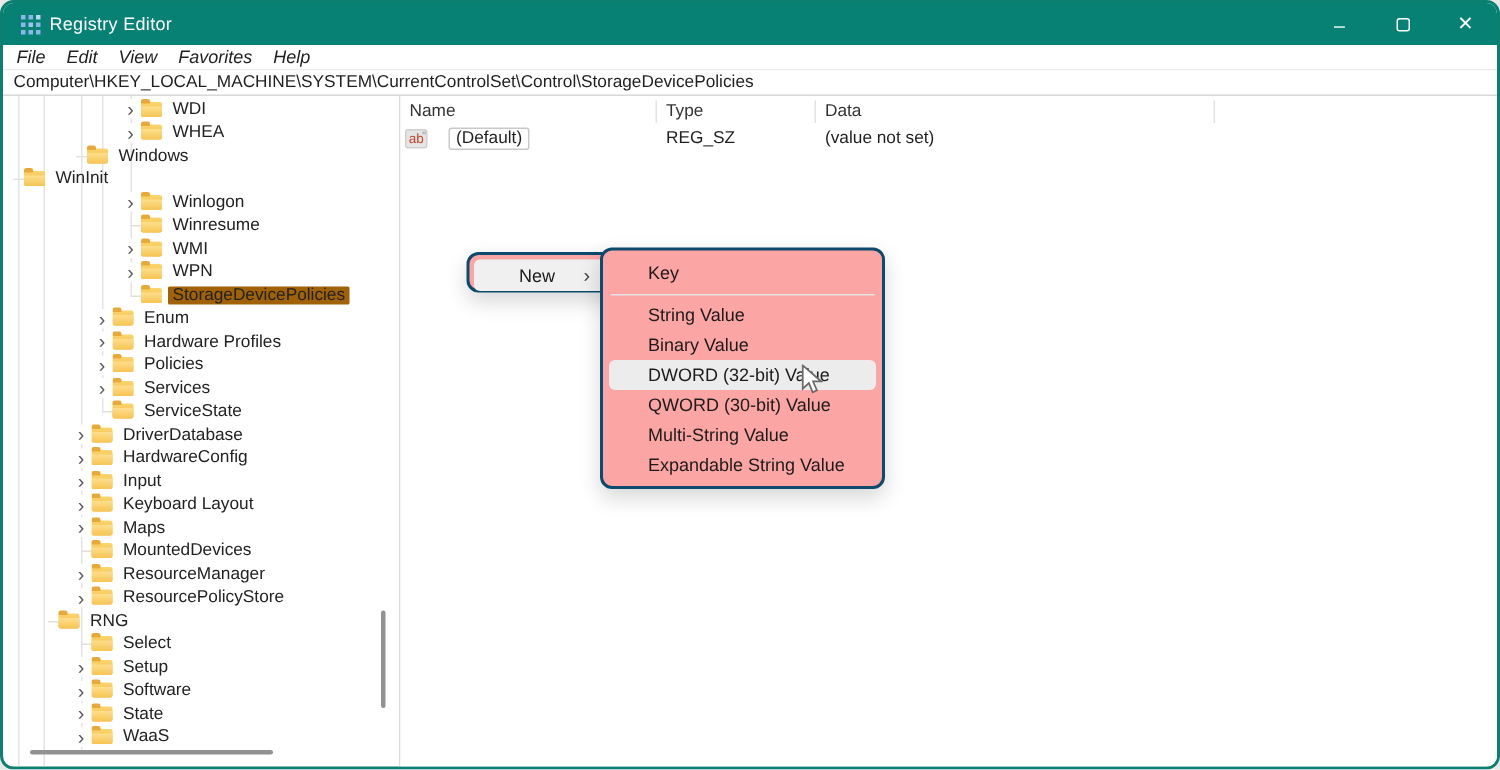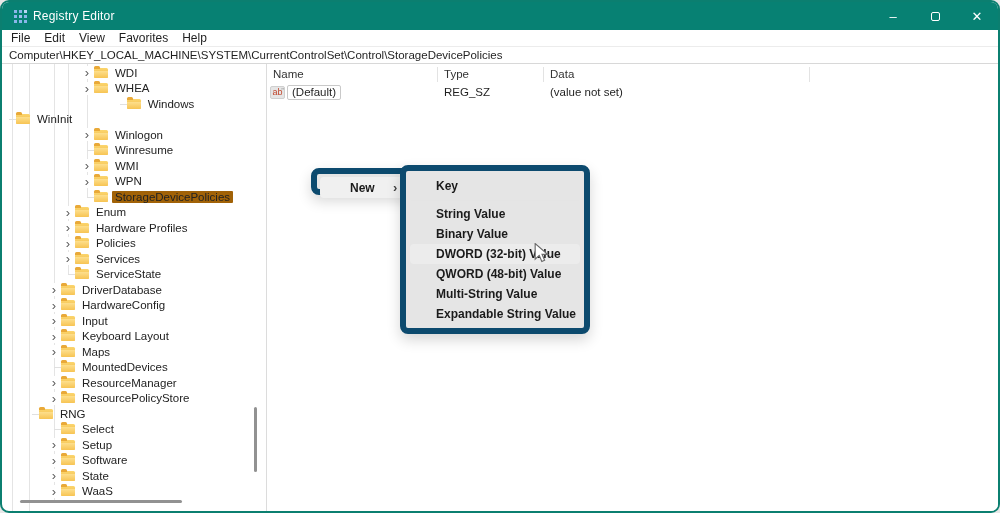--- a/index.html
+++ b/index.html
@@ -14,21 +14,21 @@
      box-shadow:5px 0 #8ab6ea,10px 0 #b9d6f4,0 5px #8ab6ea,5px 5px #9dc3ee,10px 5px #8ab6ea,
                 0 10px #8ab6ea,5px 10px #8ab6ea,10px 10px #8ab6ea; }
   .wtitle { font-size:12px; margin-left:6px; letter-spacing:.2px; }
   .wcontrols { margin-left:auto; display:flex; height:100%; }
   .wbtn { width:42px; height:100%; display:flex; align-items:center; justify-content:center;
           font-size:13px; color:#fff; cursor:default; }
   .maxglyph { width:9px; height:9px; border:1px solid #fff; border-radius:2px; }
 
   
   .menubar { height:17px; display:flex; align-items:center; gap:14px; padding-left:9px;
-             font-size:12px; color:#1f1f1f; border-bottom:1px solid #ececec; background:#fff; }
+             font-size:12px; color:#1f1f1f; border-bottom:1px solid #ececec; background:#fff;font-style:italic; }
   .menu-item { cursor:default; }
   .addressbar { height:17px; display:flex; align-items:center; padding-left:7px; font-size:11.5px;
                 color:#1f1f1f; border-bottom:1px solid #d8d8d8; background:#fff; }
 
   
   .main { position:absolute; top:62px; bottom:0; left:0; right:0; display:flex; }
   .treepane { position:relative; width:265px; flex:none; border-right:1px solid #dcdcdc; overflow:hidden; }
   .gline { position:absolute; width:1px; background:#e4e4e4; top:0; }
   #tree-items { position:absolute; left:0; right:0; top:1px; }
   .trow { display:flex; align-items:center; height:15.5px; font-size:11.5px; color:#222; white-space:nowrap; }
@@ -51,25 +51,25 @@
   .lhead { display:flex; height:20px; align-items:center; }
   .hcell { height:15px; line-height:15px; padding-left:6px; border-right:1px solid #e3e3e3; color:#333; }
   .hcell:nth-child(1){ width:171px; } .hcell:nth-child(2){ width:106px; } .hcell:nth-child(3){ width:266px; }
   .lrow { display:flex; align-items:center; height:16px; }
   .cell-name { width:171px; display:flex; align-items:center; padding-left:3px; }
   .cell-type { width:106px; padding-left:6px; }
   .cell-data { width:266px; padding-left:6px; }
   .abicon { position:relative; width:15px; height:13px; flex:none; border:1px solid #cfcfcf; border-radius:2px;
             color:#c0452c; font-size:9px; line-height:11px; text-align:center; background:#e5e5e5; }
   .abicon::before { content:'\201D'; position:absolute; top:-2px; right:0px; color:#999; font-size:8px; }
-  .focusbox { margin-left:2px; border:1px solid #c9c9c9; border-radius:2px; padding:0 4px; line-height:13px; }
-
-  
-  .cmenu { position:absolute; background:#e5e5e5; border:6px solid #0c4a6e; border-radius:8px;
-           box-shadow:0 6px 14px rgba(0,0,0,.16); font-size:12px; color:#1b1b1b; z-index:5;font-weight:bold; }
+  .focusbox { margin-left:14px; border:1px solid #c9c9c9; border-radius:2px; padding:0 4px; line-height:13px; }
+
+  
+  .cmenu { position:absolute; background:#fca5a5; border:2px solid #0c4a6e; border-radius:8px;
+           box-shadow:0 6px 14px rgba(0,0,0,.16); font-size:12px; color:#1b1b1b; z-index:5; }
   #menu-new-panel { left:309px; top:166px; width:111px; height:27px; padding:3px; z-index:4; }
   .newrow { position:relative; height:21px; background:#f0f0f0; border-radius:4px; display:flex; align-items:center; }
   .newrow .lbl { margin-left:30px; }
   .newrow .arrow { position:absolute; left:73px; top:2.5px; color:#444; font-size:13px; }
   #submenu { left:398px; top:163px; width:190px; padding:4px; }
   .smi { height:20px; line-height:20px; padding-left:26px; border-radius:4px; white-space:nowrap; }
   .smi.first { height:22px; line-height:22px; }
   .smi.hl { background:#ececec; }
   .smsep { height:1px; background:#e4e4e4; margin:3px 1px; }
 
@@ -117,21 +117,21 @@
           <div class="trow" style="padding-left: 78px;">
             <span class="chev">›</span>
             <span class="folder"></span>
             <span class="tlabel">WDI</span>
           </div>
           <div class="trow" style="padding-left: 78px;">
             <span class="chev">›</span>
             <span class="folder"></span>
             <span class="tlabel">WHEA</span>
           </div>
-          <div class="trow" style="padding-left: 42px; justify-content: center;">
+          <div class="trow" style="padding-left: 42px;">
             <span class="stub"></span>
             <span class="folder"></span>
             <span class="tlabel">Windows</span>
           </div>
           <div class="trow" style="">
             <span class="stub"></span>
             <span class="folder"></span>
             <span class="tlabel">WinInit</span>
           </div>
           <div class="trow" style="padding-left: 78px;">
@@ -284,21 +284,21 @@
       <span class="arrow">›</span>
     </div>
   </div>
 
   <div class="cmenu" id="submenu">
       <div class="smi first">Key</div>
       <div class="smsep"></div>
       <div class="smi">String Value</div>
       <div class="smi">Binary Value</div>
       <div class="smi hl">DWORD (32-bit) Value</div>
-      <div class="smi">QWORD (48-bit) Value</div>
+      <div class="smi">QWORD (30-bit) Value</div>
       <div class="smi">Multi-String Value</div>
       <div class="smi">Expandable String Value</div>
     </div>
 
   <div id="cursor">
     <svg width="16" height="21" viewBox="0 0 12 18">
       <path d="M1 0.5 L1 13.8 L4.5 10.6 L6.7 15.9 L9.1 14.8 L6.9 9.7 L11.6 9.7 Z" fill="#ffffff" stroke="#6b6b6b" stroke-width="1"></path>
     </svg>
   </div>
 

